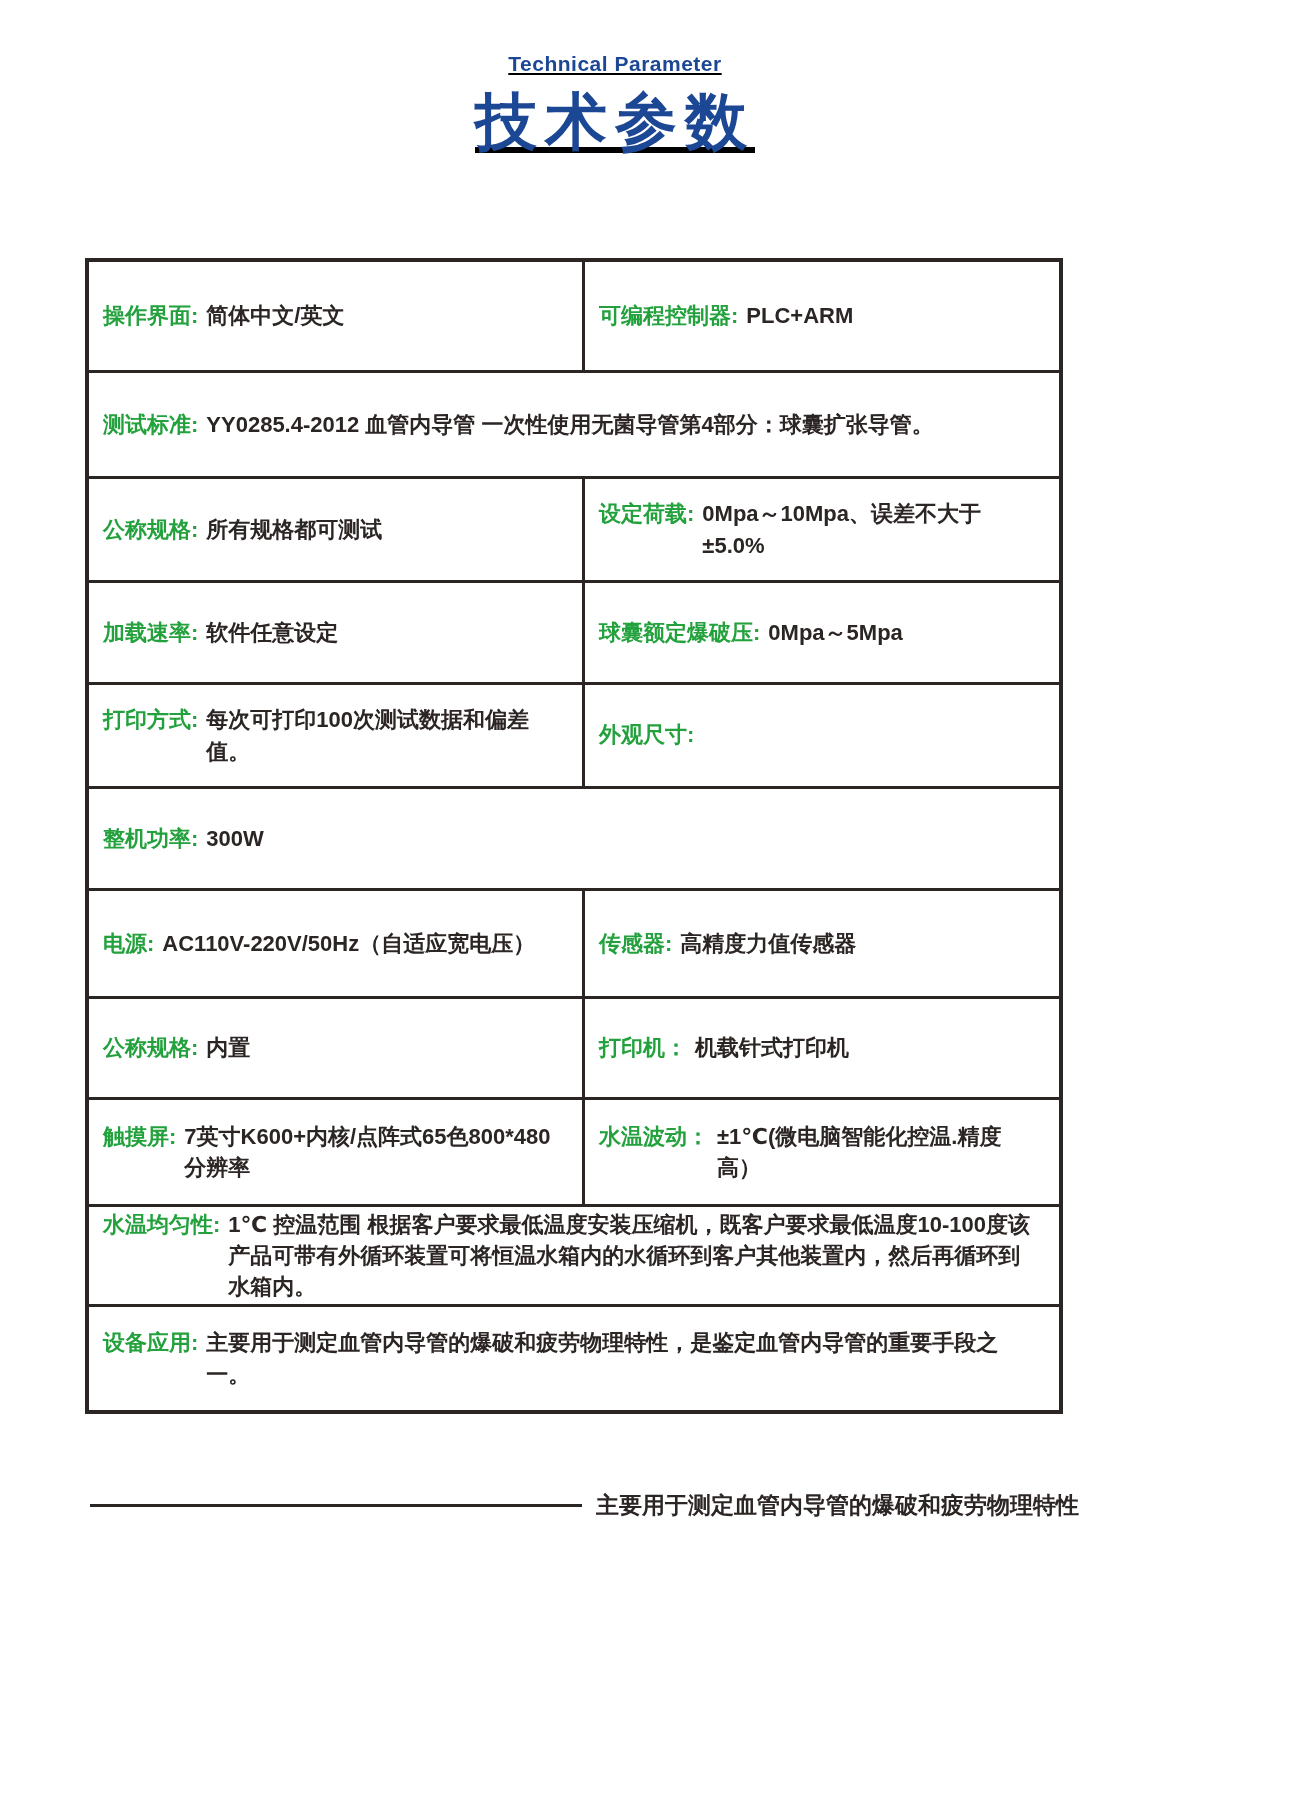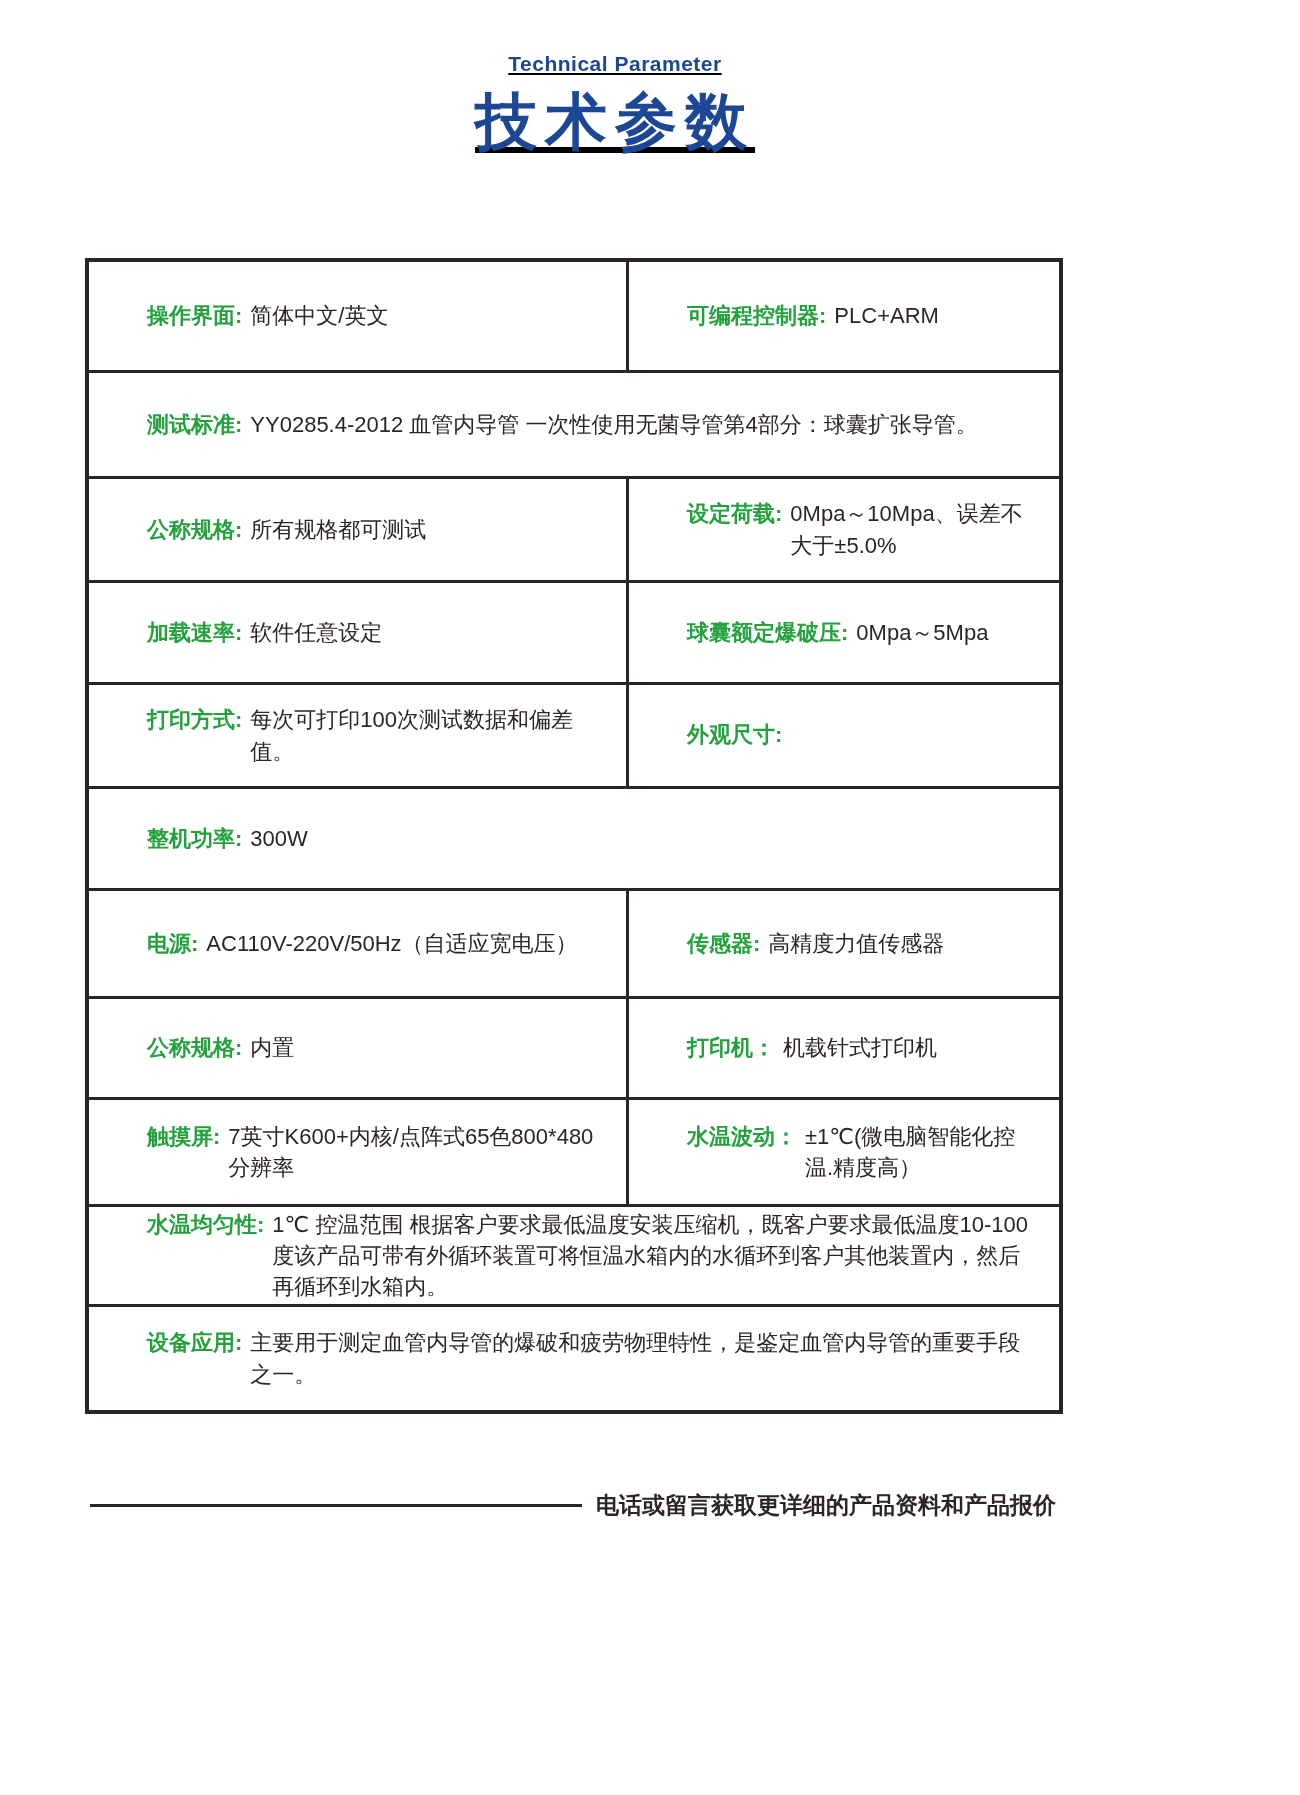--- a/index.html
+++ b/index.html
@@ -29,34 +29,33 @@
     background:#fff;
   }
   .row { display:flex; border-bottom:3px solid #2b2523; width:100%; }
   .row:last-child { border-bottom:none; }
   .r1{height:111px}.r2{height:106px}.r3{height:104px}.r4{height:102px}
   .r5{height:104px}.r6{height:102px}.r7{height:108px}.r8{height:101px}
   .r9{height:107px}.r10{height:100px}.r11{height:103px}
   .cell {
     display:flex; flex-direction:column; justify-content:center;
     padding:0 18px 0 14px;
-    margin-left:44px;
   }
   .cell.left { width:496px; flex:none; border-right:3px solid #2b2523; }
   .cell.right { flex:1; }
   .cell.wide { width:100%; }
   .pair { display:flex; align-items:baseline; }
   .lbl {
     flex:none; margin-right:8px;
     color:#23a13d; font-size:22px; font-weight:bold;
     white-space:nowrap; line-height:1.4;
   }
   .val {
     flex:1;
-    color:#2b2523; font-size:22px; font-weight:normal; line-height:1.42;
+    color:#2b2523; font-size:22px; font-weight:bold; line-height:1.42;
   }
   .footer {
     position:absolute; left:90px; top:1490px; width:975px;
     display:flex; align-items:center;
   }
   .footer-line { flex:none; width:492px; height:3px; background:#2b2523; margin-right:14px; }
   .footer-text { color:#2b2523; font-size:23px; font-weight:bold; white-space:nowrap; }
 </style>
 </head>
 <body>
@@ -207,16 +206,16 @@
           <span class="lbl">设备应用:</span>
           <span class="val">主要用于测定血管内导管的爆破和疲劳物理特性，是鉴定血管内导管的重要手段之一。</span>
         </div>
       </div>
     </div>
 
   </div>
 
   <div class="footer">
     <div class="footer-line"></div>
-    <div class="footer-text">电话或留言获取更详细的产品资料和产品报价</div>
+    <div class="footer-text">主要用于测定血管内导管的爆破和疲劳物理特性</div>
   </div>
 
 </div>
 
 </body></html>

